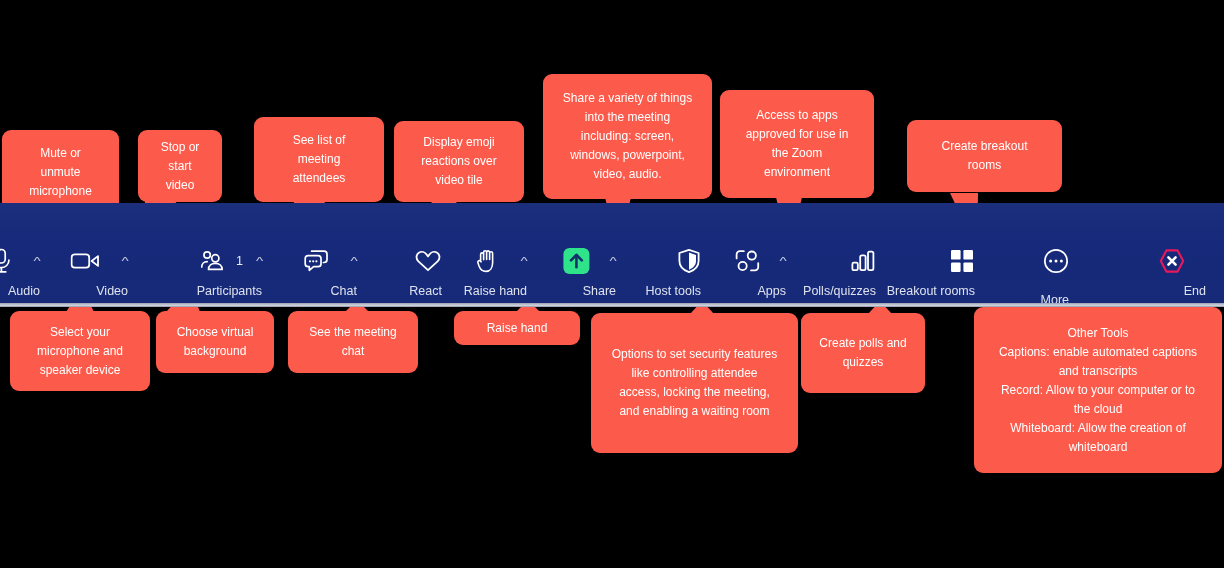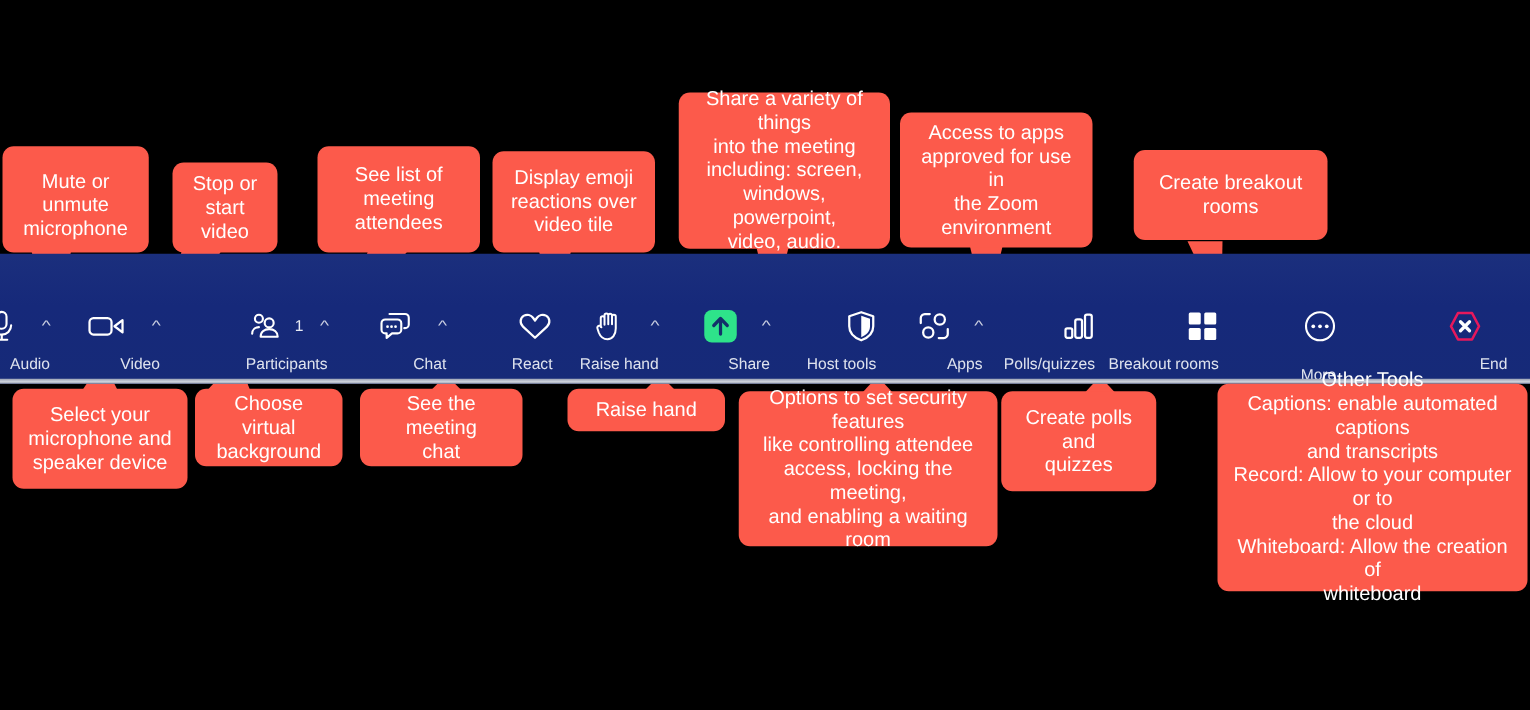--- a/index.html
+++ b/index.html
@@ -43,21 +43,21 @@
   .pcount { color: #e8ebf4; font-size: 12.5px; }
   svg { display: block; }
 
   
   .callout {
     position: absolute;
     background: #fc5a4b;
     color: #ffffff;
     border-radius: 9px;
     text-align: center;
-    font-size: 16px;
+    font-size: 12px;
     line-height: 19px;
     padding: 9px 12px;
     display: flex; align-items: center; justify-content: center;
   }
   .callout .txt { width: 100%; white-space: pre-line; }
 </style>
 </head>
 <body>
 
 <div id="stage">
@@ -80,21 +80,21 @@
 
     <polygon points="66,312 94,312 82,288" fill="#fc5a4b"></polygon>
     <polygon points="166,312 200,312 190,286" fill="#fc5a4b"></polygon>
     <polygon points="345,312 369,312 357,300" fill="#fc5a4b"></polygon>
     <polygon points="516,312 540,312 528,300" fill="#fc5a4b"></polygon>
     <polygon points="690,314 714,314 702,301" fill="#fc5a4b"></polygon>
     <polygon points="868,314 892,314 880,301" fill="#fc5a4b"></polygon>
     <polygon points="1060,308 1090,308 1072,299" fill="#fc5a4b"></polygon>
   </svg>
 
-  <div class="callout" style="left:2px; top:117px; width:117px; height:85px;align-items:flex-end;">
+  <div class="callout" style="left:2px; top:130px; width:117px; height:85px;">
     <span class="txt">Mute or
 unmute
 microphone</span>
   </div>
 
   <div class="callout" style="left:138px; top:130px; width:84px; height:72px;">
     <span class="txt">Stop or start
 video</span>
   </div>
 
@@ -325,21 +325,21 @@
 
   <div class="callout" style="left:288px; top:311px; width:130px; height:62px;">
     <span class="txt">See the meeting
 chat</span>
   </div>
 
   <div class="callout" style="left:454px; top:311px; width:126px; height:34px;">
     <span class="txt">Raise hand</span>
   </div>
 
-  <div class="callout" style="left:591px; top:313px; width:207px; height:124px;">
+  <div class="callout" style="left:591px; top:313px; width:207px; height:140px;">
     <span class="txt">Options to set security features
 like controlling attendee
 access, locking the meeting,
 and enabling a waiting room</span>
   </div>
 
   <div class="callout" style="left:801px; top:313px; width:124px; height:80px;">
     <span class="txt">Create polls and
 quizzes</span>
   </div>

